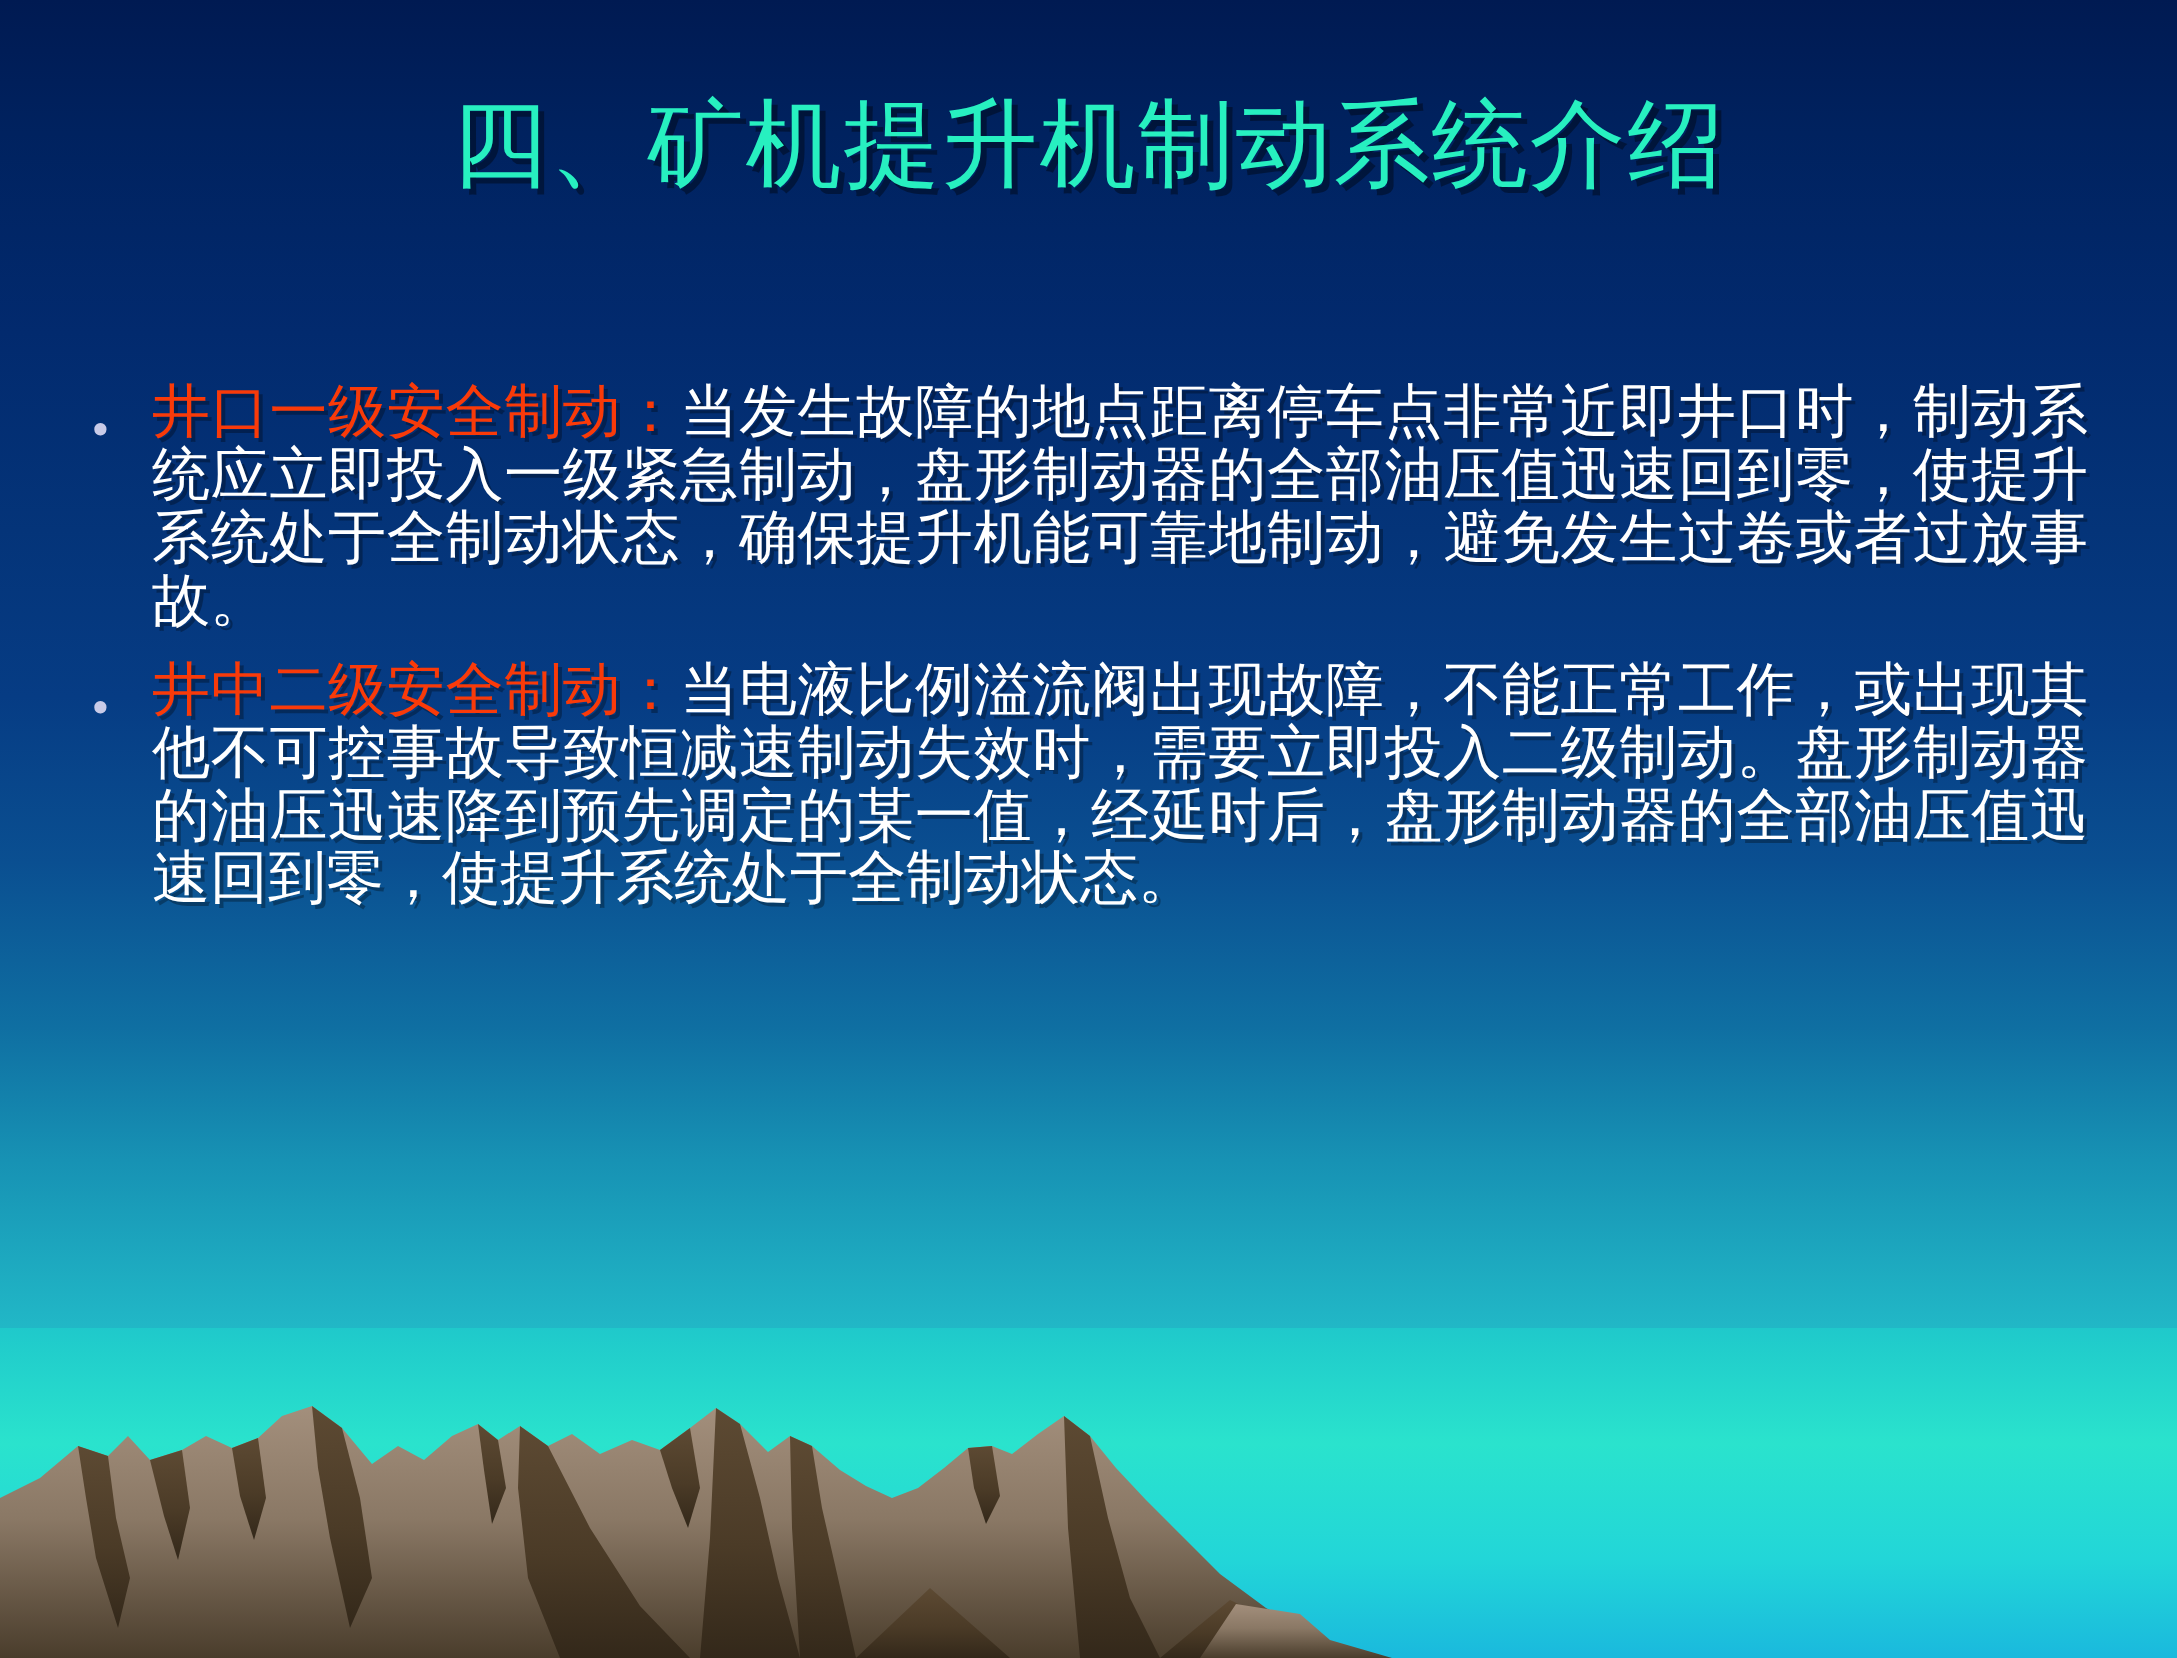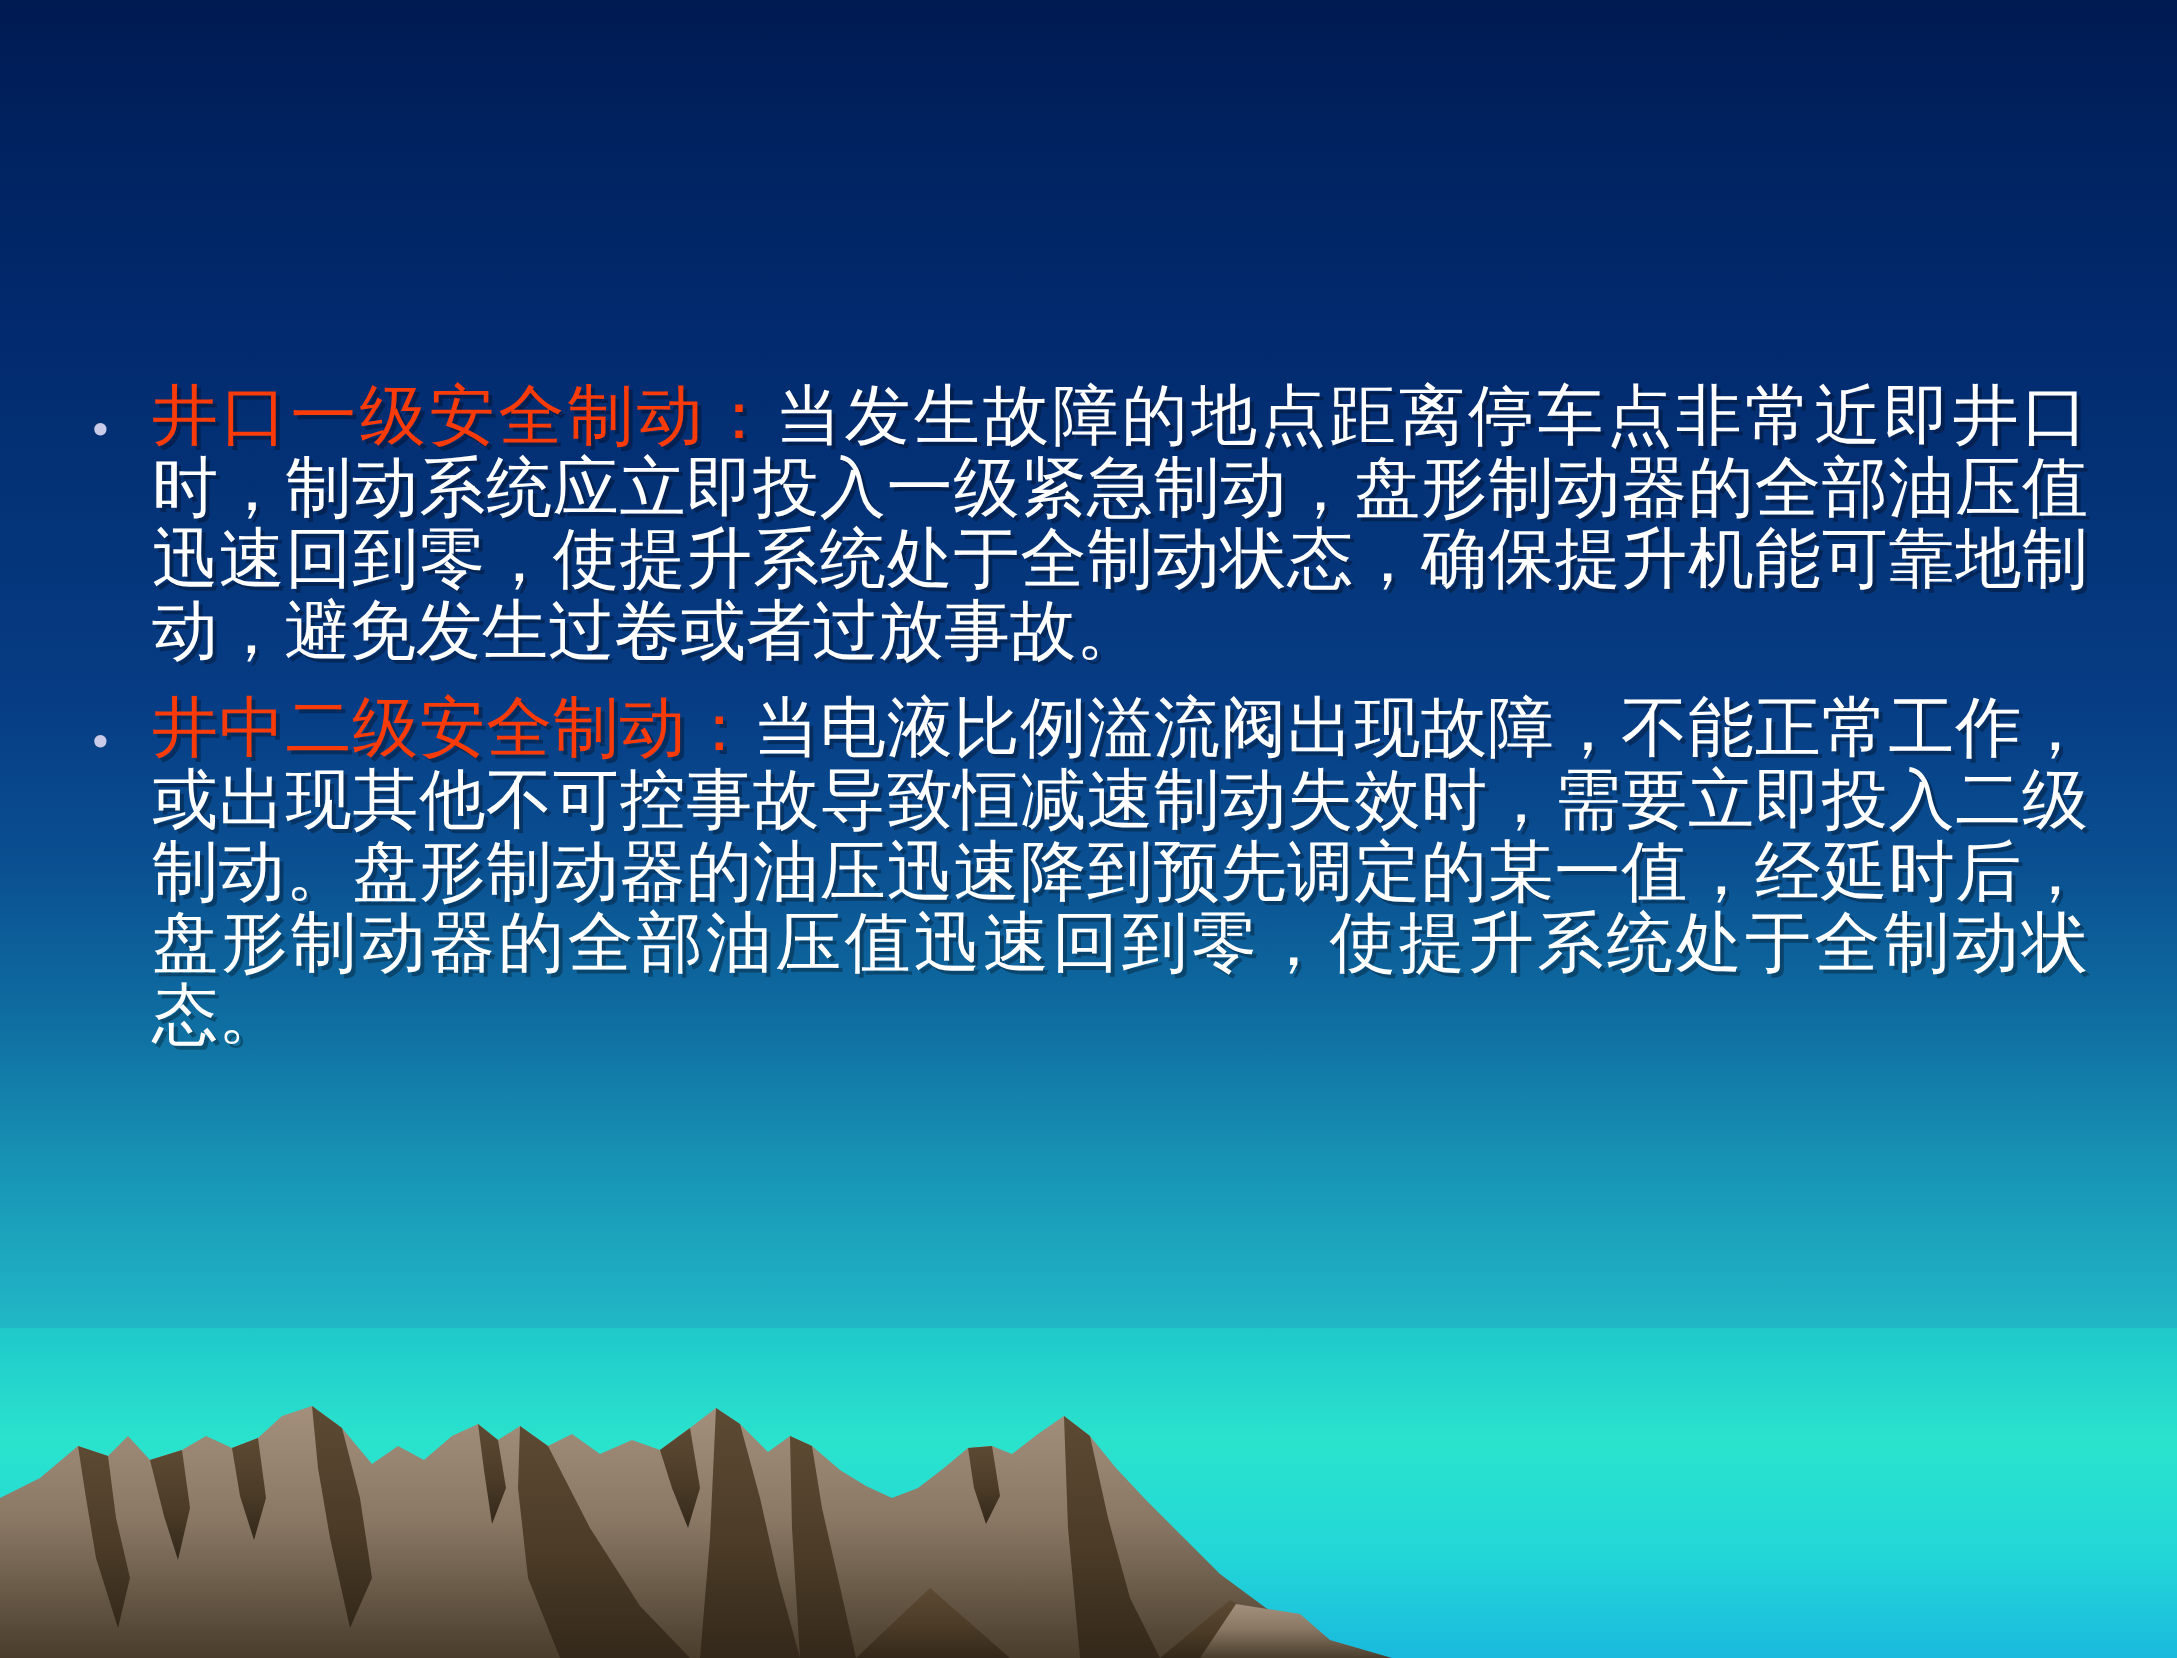--- a/index.html
+++ b/index.html
@@ -82,21 +82,21 @@
     flex: 0 0 auto;
     width: 64px;
     padding-top: 30px;
     text-align: left;
     color: #c9cbe8;
     font-size: 42px;
     line-height: 1;
   }
   .bullet-body {
     flex: 1 1 auto;
-    font-size: 66px;
+    font-size: 58px;
     line-height: 1.085;
     color: #ffffff;
     text-align: justify;
     text-justify: inter-ideograph;
     letter-spacing: 0px;
     text-shadow: 4px 4px 0 rgba(0,0,0,0.30);
   }
   .lead {
     color: #f93a09;
   }
@@ -141,20 +141,21 @@
     <path fill="url(#rockDark)" d="M716,80 L740,96 L760,170 L778,250 L800,330 L700,330 L710,210 Z"></path>
     <path fill="url(#rockDark)" d="M790,108 L812,118 L822,180 L838,250 L856,330 L800,330 L792,200 Z"></path>
     <path fill="url(#rockDark)" d="M968,120 L992,118 L1000,168 L986,196 L974,160 Z"></path>
     <path fill="url(#rockDark)" d="M1064,88 L1090,108 L1108,190 L1130,270 L1160,330 L1080,330 L1068,200 Z"></path>
     <path fill="url(#rockDark)" d="M856,330 L930,260 L1010,330 Z"></path>
     <path fill="url(#rockDark)" d="M1160,330 L1230,272 L1268,290 L1300,330 Z"></path>
 
     <path fill="url(#rockLight)" d="M1236,276 L1300,286 L1330,312 L1392,330 L1200,330 Z"></path>
   </svg>
 
+  <div class="title">四、矿机提升机制动系统介绍</div>
 
   <div class="body">
 
     <div class="bullet">
       <div class="bullet-marker">•</div>
       <div class="bullet-body">
         <span class="lead">井口一级安全制动：</span><span>当发生故障的地点距离停车点非常近即井口时，制动系统应立即投入一级紧急制动，盘形制动器的全部油压值迅速回到零，使提升系统处于全制动状态，确保提升机能可靠地制动，避免发生过卷或者过放事故。</span>
       </div>
     </div>
 

